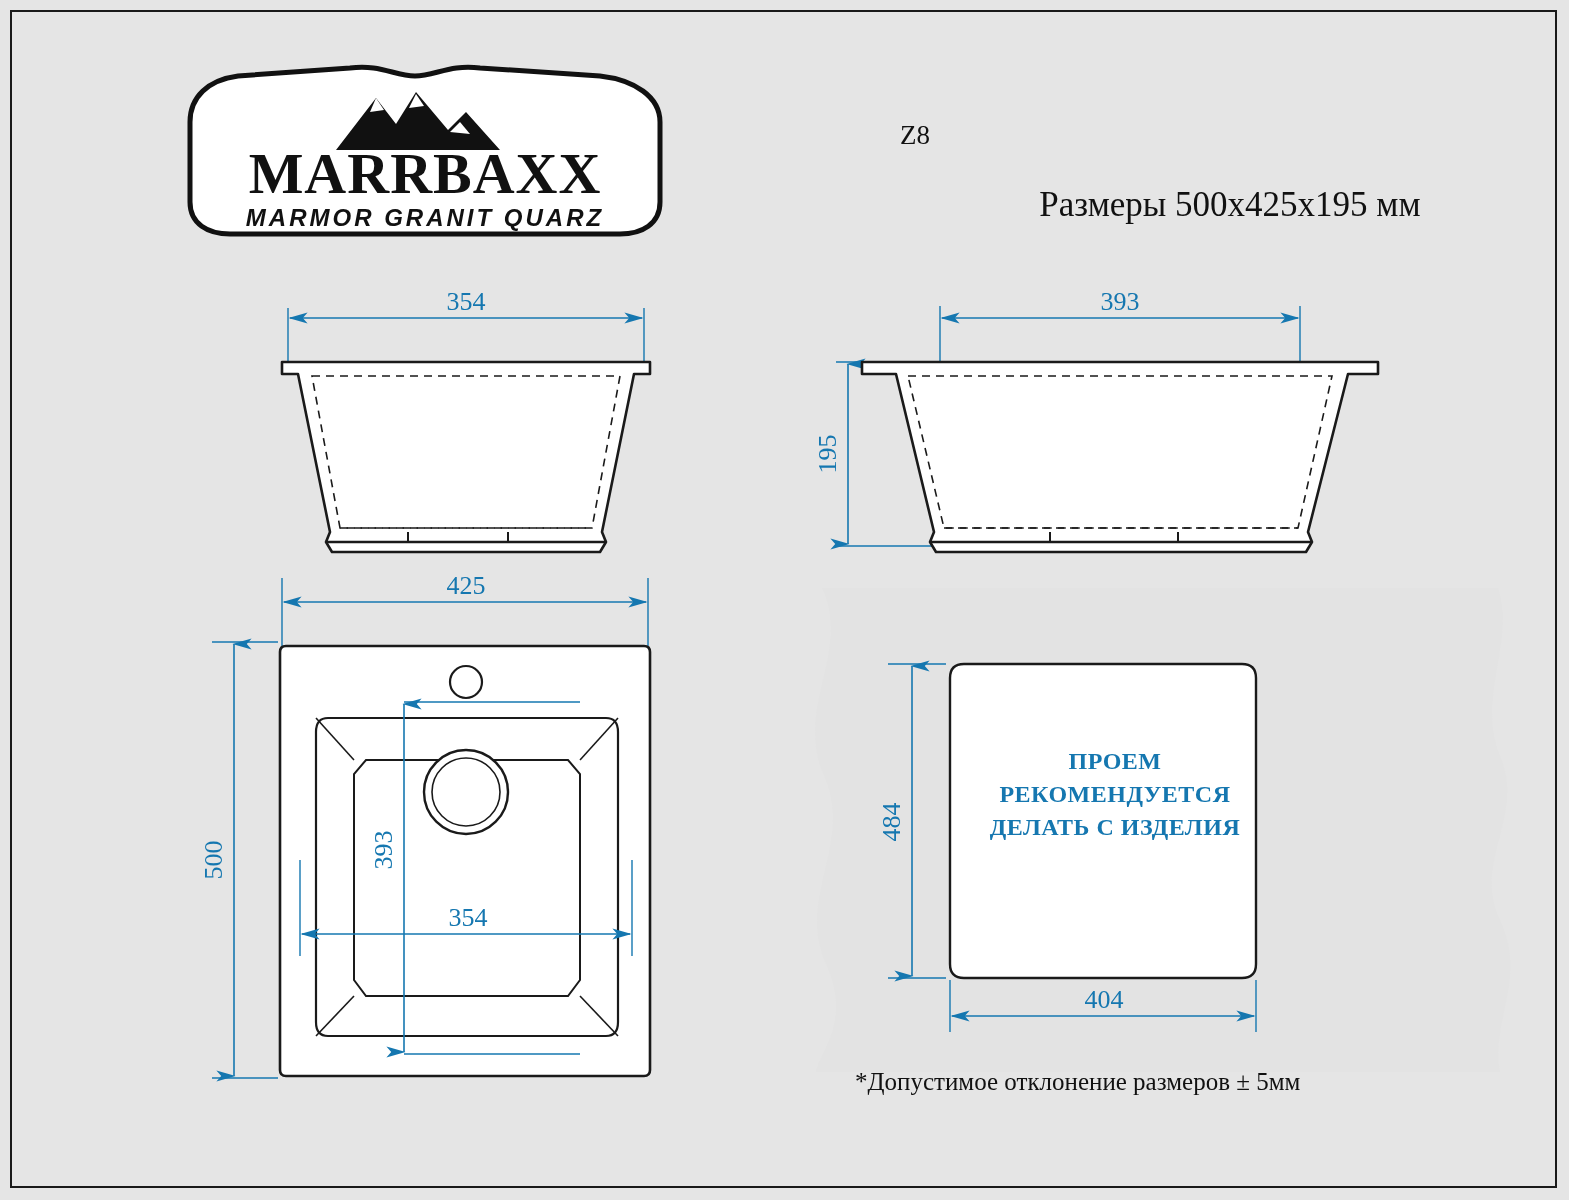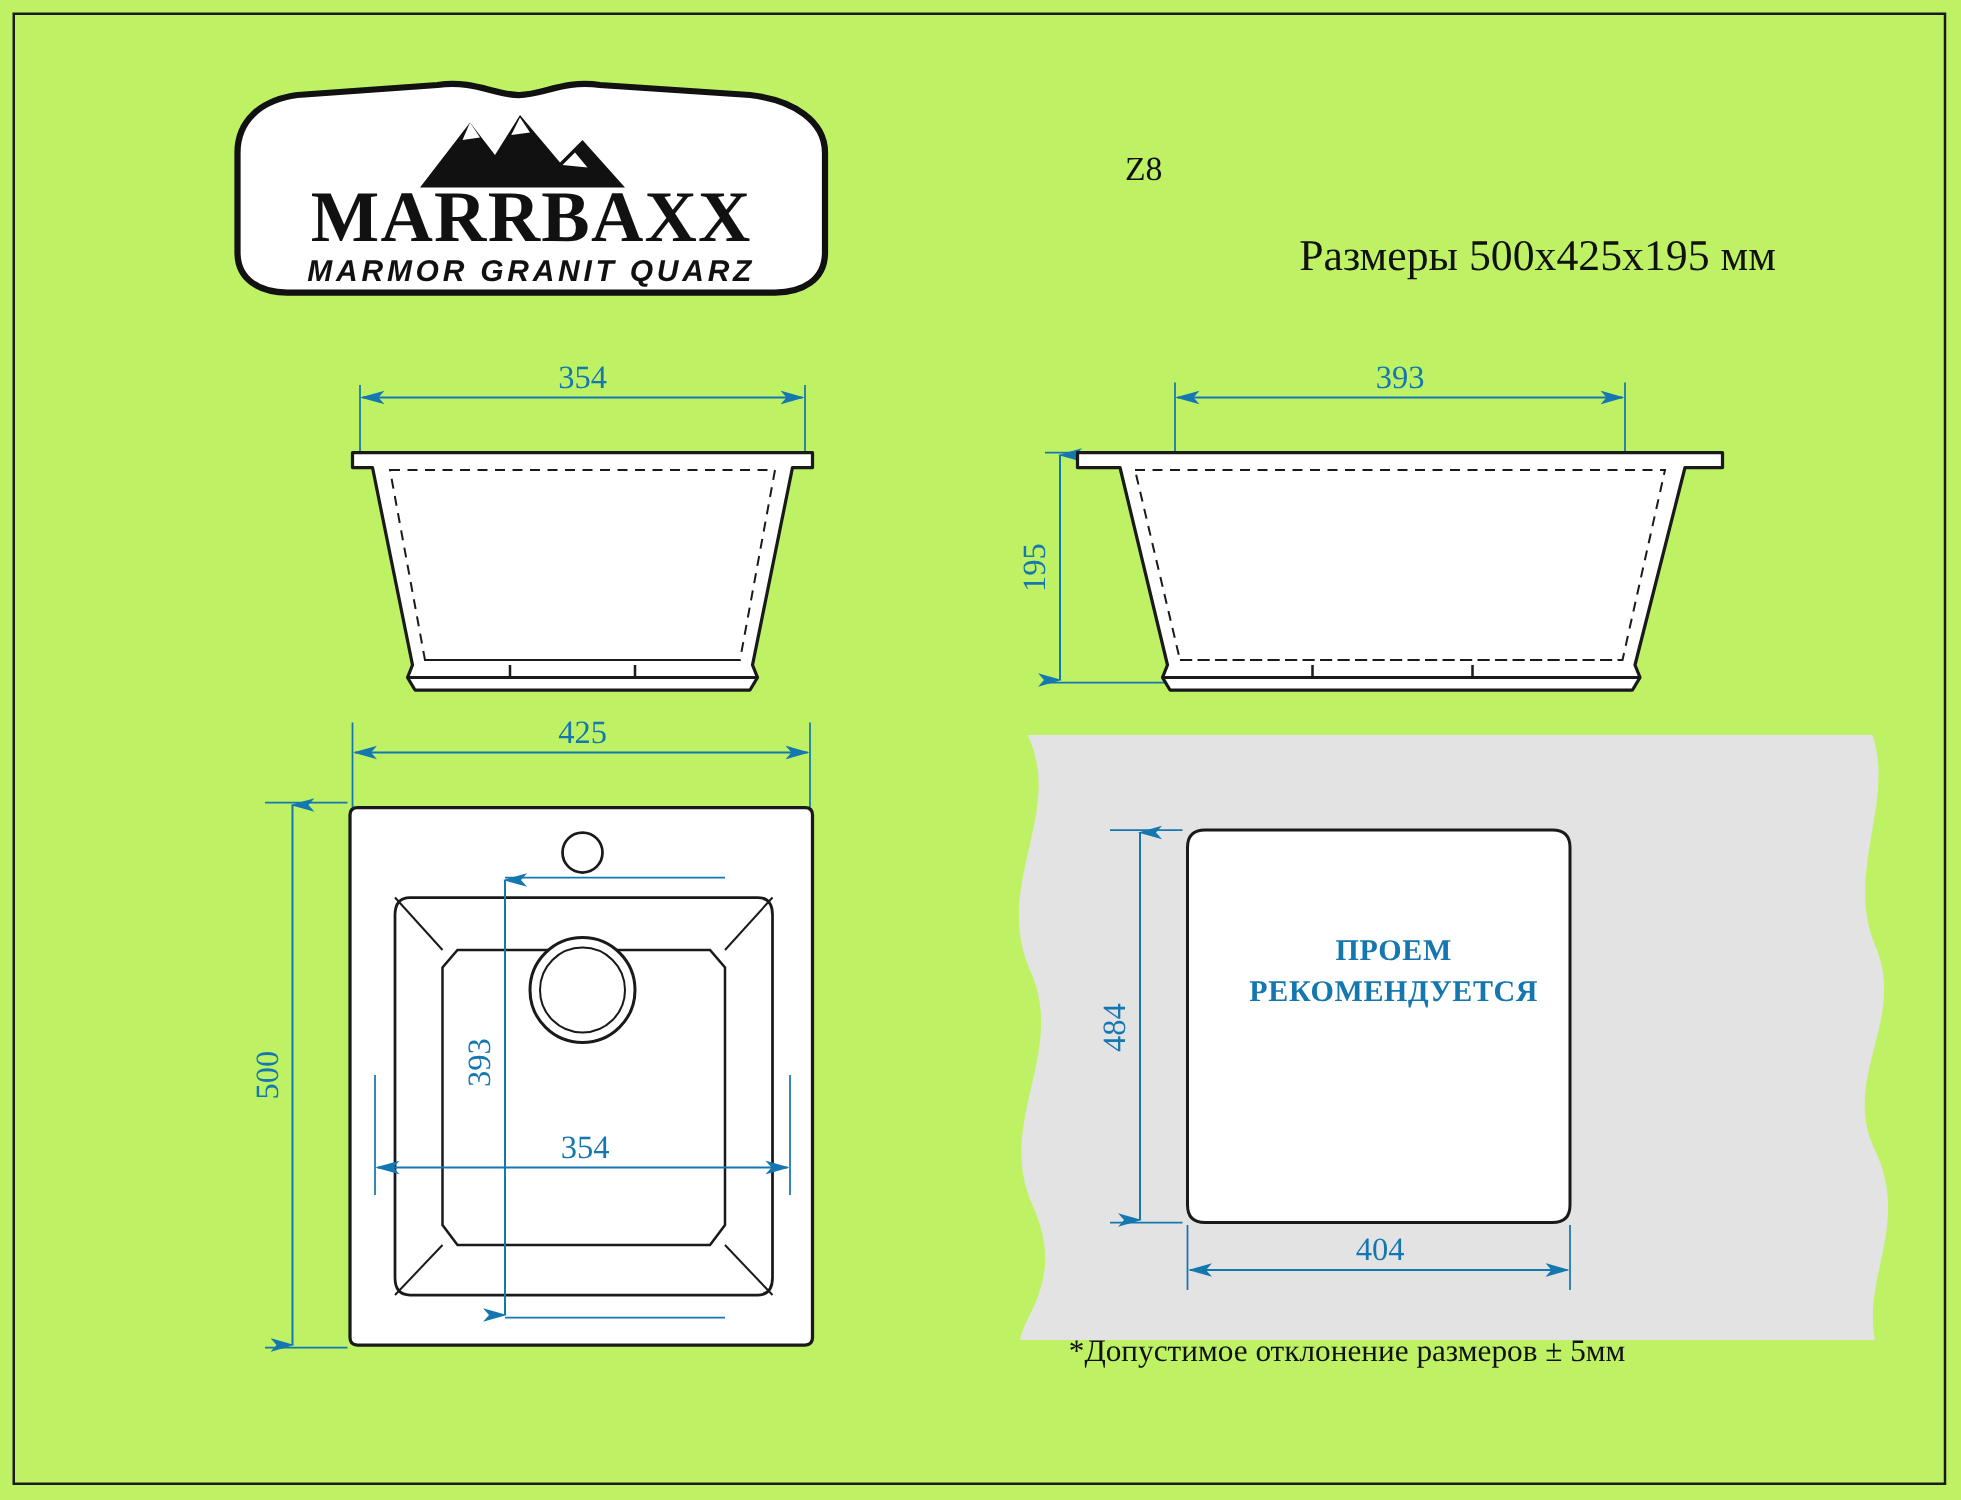--- a/index.html
+++ b/index.html
@@ -12,21 +12,21 @@
     height: 1200px;
     font-family: "Liberation Serif", serif;
     position: relative;
     overflow: hidden;
   }
   #sheet {
     position: absolute;
     left: 0; top: 0;
     width: 1569px;
     height: 1200px;
-    background: #bef264;
+    background: #e5e5e5;
   }
   .frame {
     position: absolute;
     left: 10px; top: 10px;
     width: 1547px;
     height: 1178px;
     border: 2px solid #1a1a1a;
     box-sizing: border-box;
   }
   
@@ -274,17 +274,18 @@
 
     <line x1="150" y1="400" x2="150" y2="452" stroke="#1577b0" stroke-width="1.4"></line>
     <line x1="456" y1="400" x2="456" y2="452" stroke="#1577b0" stroke-width="1.4"></line>
     <line x1="152" y1="436" x2="454" y2="436" stroke="#1577b0" stroke-width="1.6" marker-start="url(#ahR4)" marker-end="url(#ahL4)"></line>
     <text class="dimtext" x="304" y="428" text-anchor="middle">404</text>
   </svg>
 
   <div class="cut-label">
     <div>ПРОЕМ</div>
     <div>РЕКОМЕНДУЕТСЯ</div>
+    <div>ДЕЛАТЬ С ИЗДЕЛИЯ</div>
   </div>
 
   <div class="note">*Допустимое отклонение размеров  ± 5мм</div>
 
 </div>
 
 </body></html>

